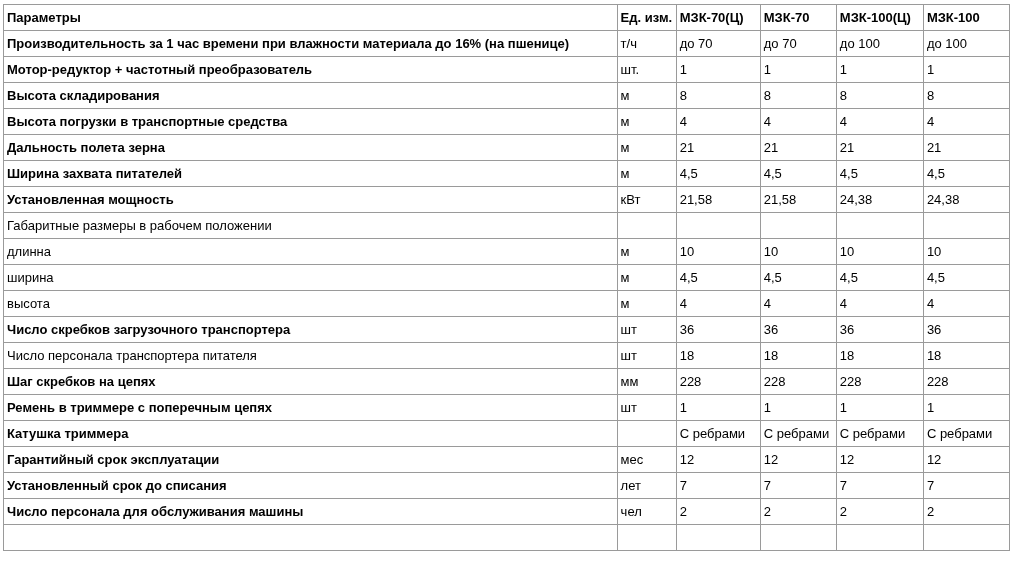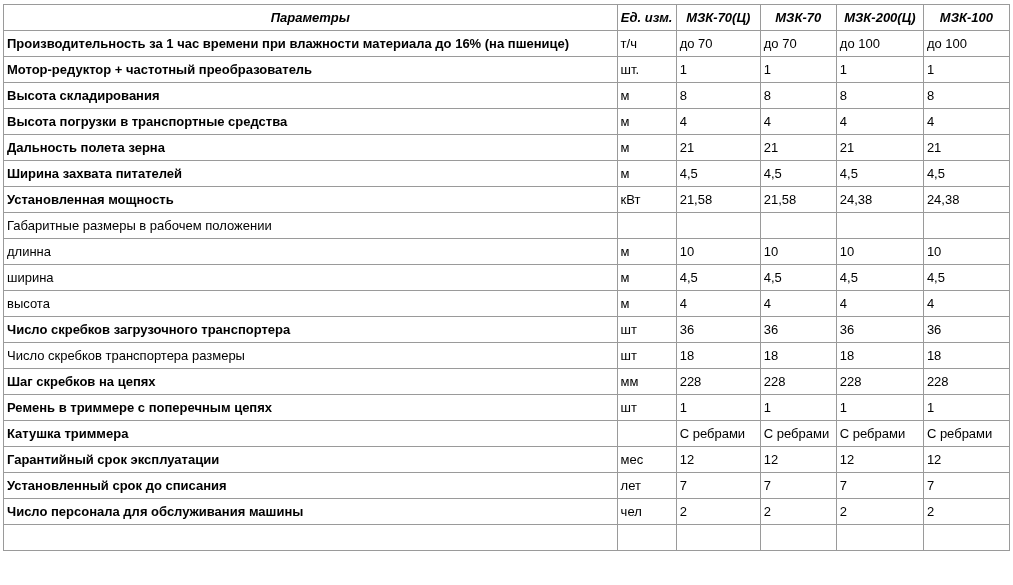--- a/index.html
+++ b/index.html
@@ -34,22 +34,21 @@
     font-size: 13px;
     line-height: 17px;
     white-space: nowrap;
     overflow: hidden;
     vertical-align: middle;
     text-align: left;
     height: 17px;
   }
   table.spec th {
     font-weight: bold;
-    text-align: center;
-    font-style: italic;
+    text-align: left;
   }
   table.spec td.bold {
     font-weight: bold;
   }
 </style>
 </head>
 <body>
 
 <div class="page">
   <table class="spec">
@@ -60,21 +59,21 @@
       <col class="c-m2">
       <col class="c-m3">
       <col class="c-m4">
     </colgroup>
     <thead>
       <tr>
           <th>Параметры</th>
           <th>Ед. изм.</th>
           <th>МЗК-70(Ц)</th>
           <th>МЗК-70</th>
-          <th>МЗК-200(Ц)</th>
+          <th>МЗК-100(Ц)</th>
           <th>МЗК-100</th>
         </tr>
     </thead>
     <tbody>
         <tr>
           <td class="bold">Производительность за 1 час времени при влажности материала до 16% (на пшенице)</td>
           <td>т/ч</td>
           <td>до 70</td>
           <td>до 70</td>
           <td>до 100</td>
@@ -162,21 +161,21 @@
         </tr>
         <tr>
           <td class="bold">Число скребков загрузочного транспортера</td>
           <td>шт</td>
           <td>36</td>
           <td>36</td>
           <td>36</td>
           <td>36</td>
         </tr>
         <tr>
-          <td>Число скребков транспортера размеры</td>
+          <td>Число персонала транспортера питателя</td>
           <td>шт</td>
           <td>18</td>
           <td>18</td>
           <td>18</td>
           <td>18</td>
         </tr>
         <tr>
           <td class="bold">Шаг скребков на цепях</td>
           <td>мм</td>
           <td>228</td>

